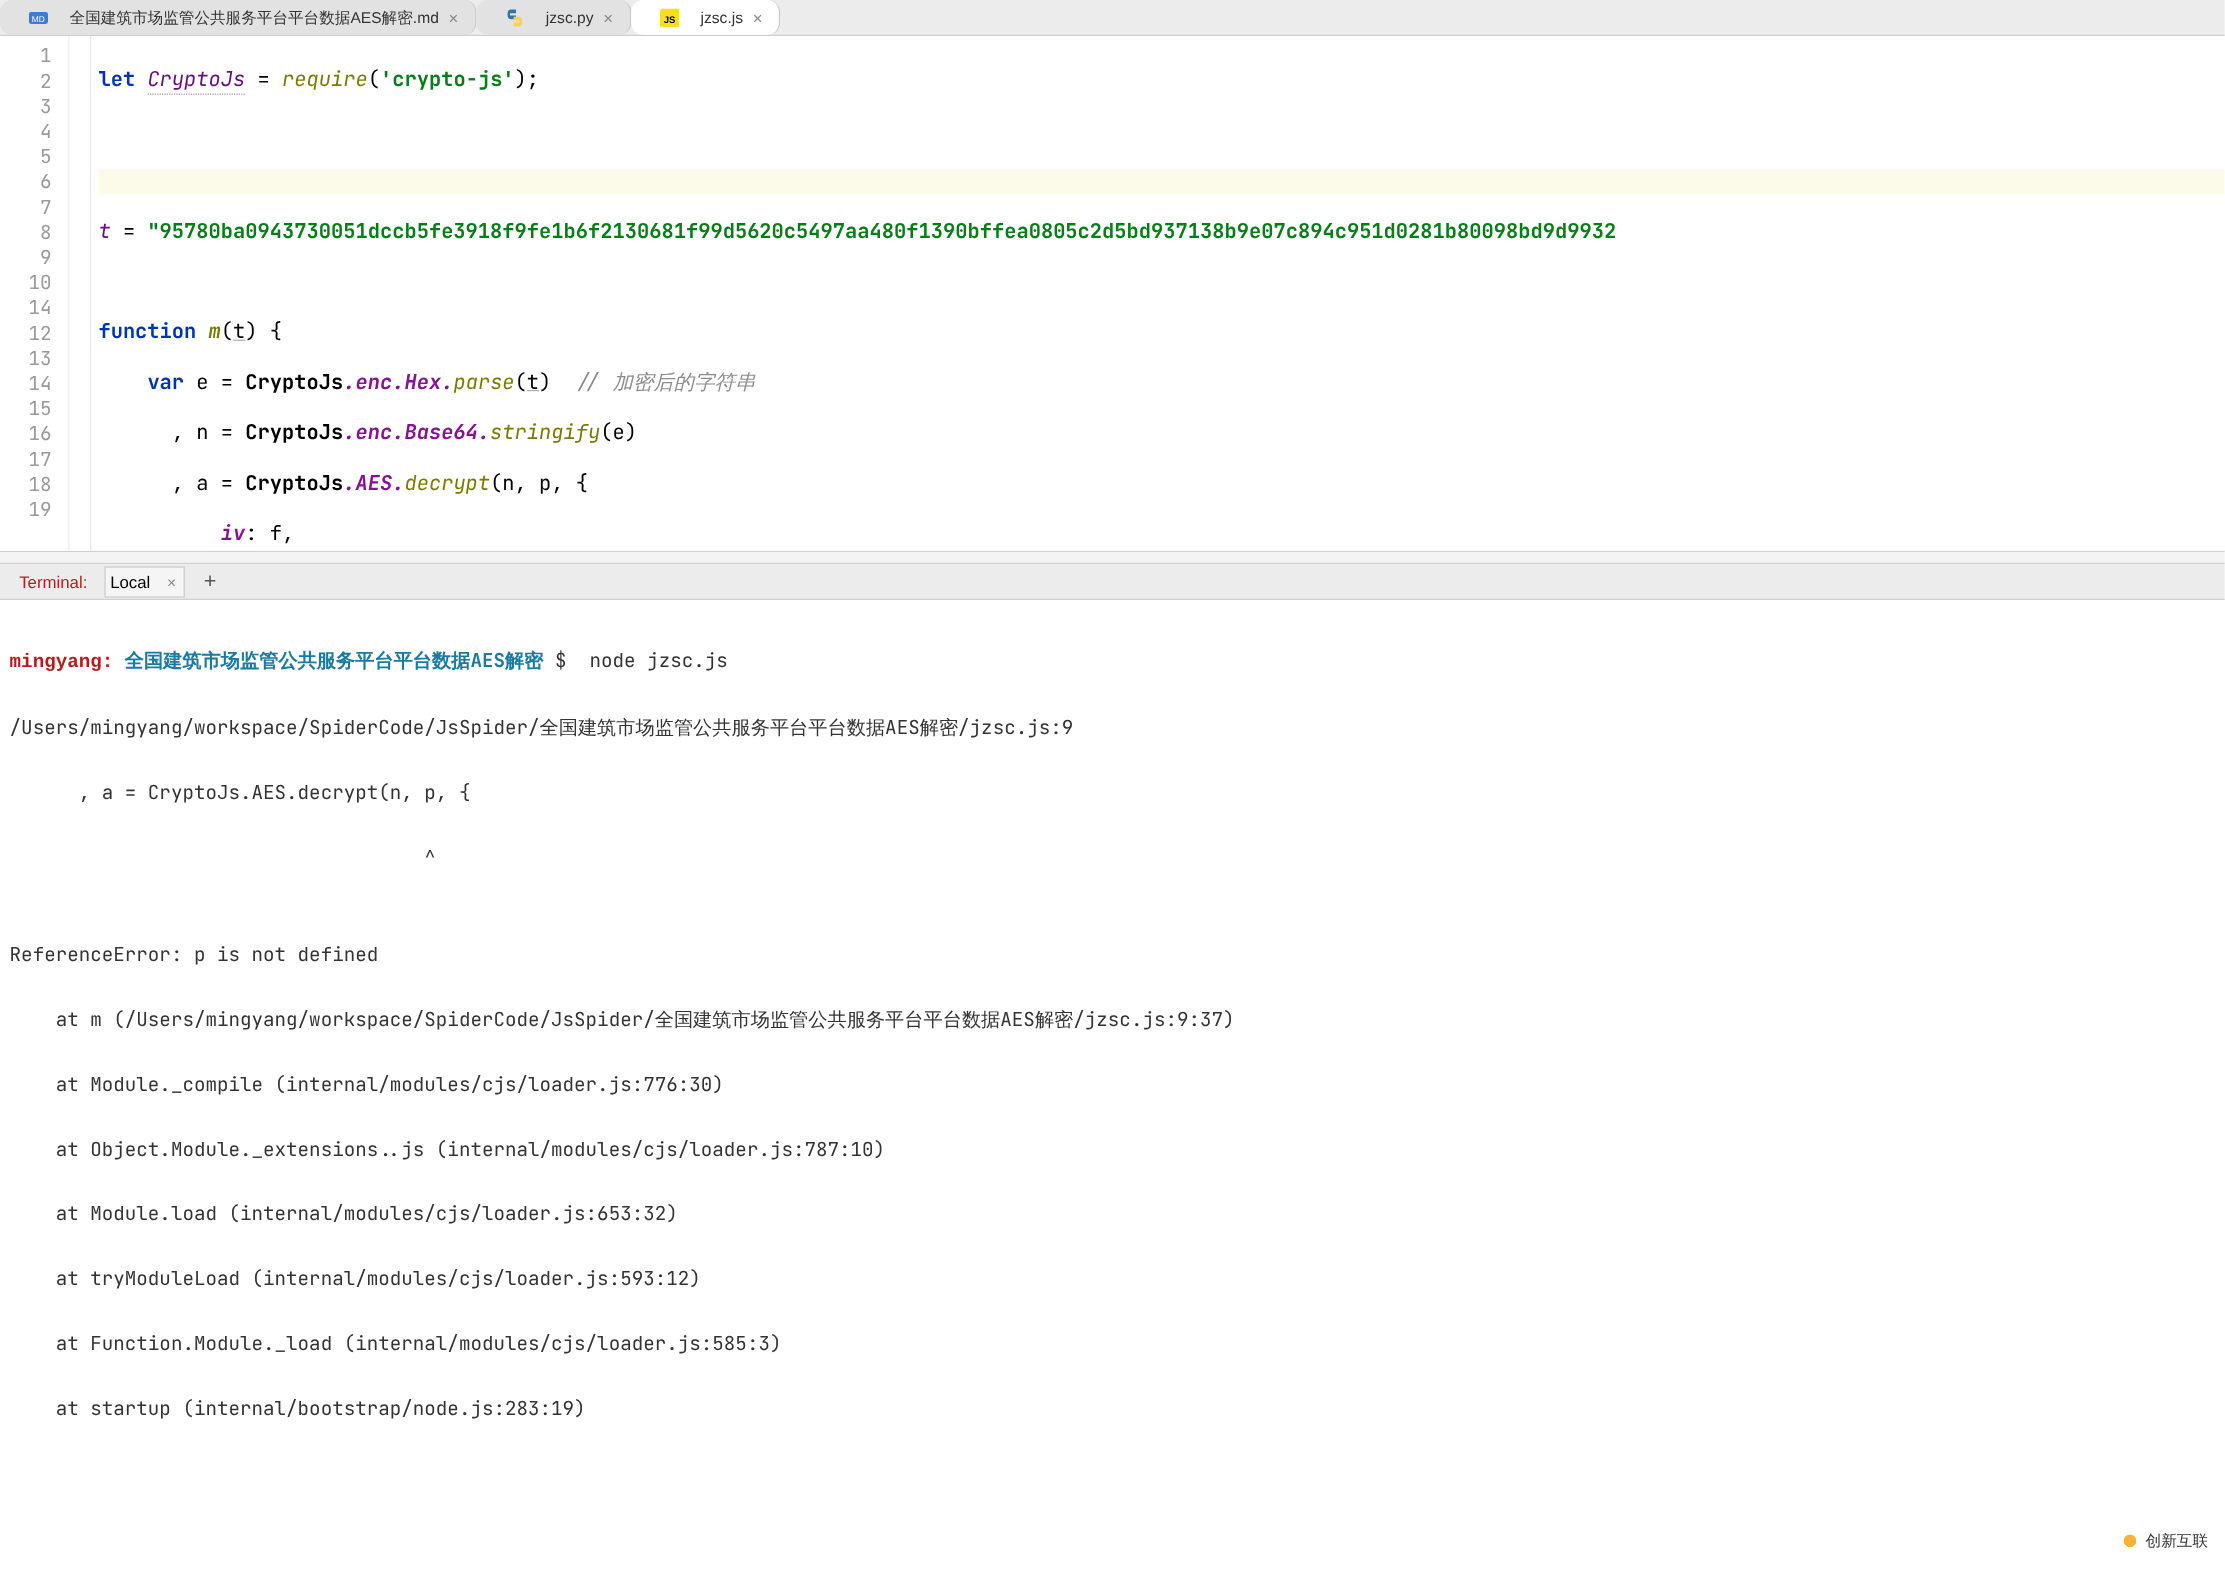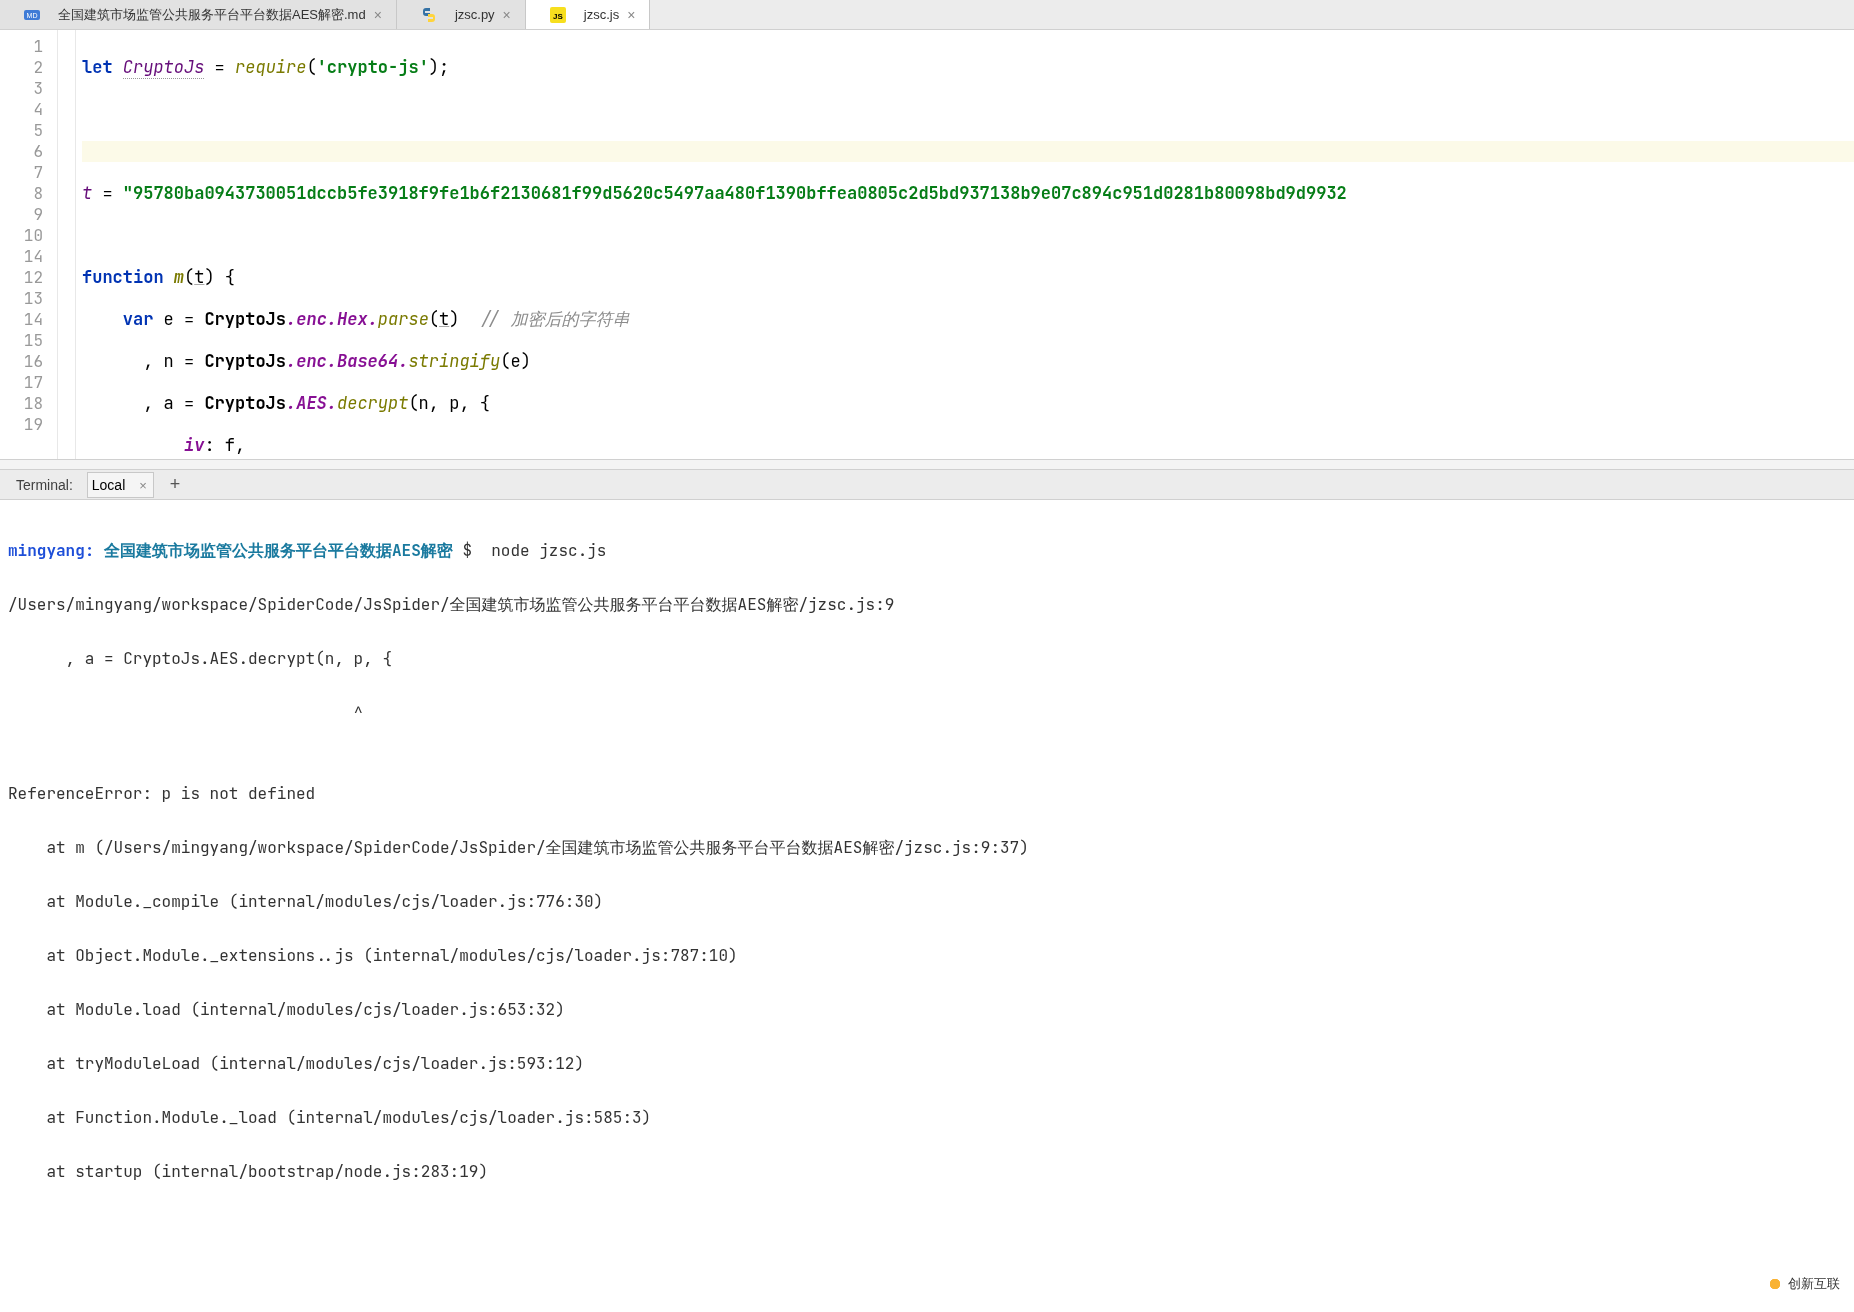--- a/index.html
+++ b/index.html
@@ -25,20 +25,21 @@
     .tab {
       display: flex;
       align-items: center;
       padding: 0 12px;
       background: #e2e2e2;
       border-right: 1px solid #c8c8c8;
       gap: 6px;
       cursor: pointer;
       font-size: 13px;
       color: #333;
+      border-radius: 10px;
     }
     .tab.active {
       background: #fff;
     }
     .tab-icon {
       width: 40px;
       height: 16px;
       display: inline-flex;
       align-items: center;
       justify-content: center;
@@ -106,21 +107,21 @@
       height: 30px;
       background: #ececec;
       border-bottom: 1px solid #d0d0d0;
       display: flex;
       align-items: center;
       padding-left: 10px;
       gap: 8px;
       font-size: 14px;
     }
     .terminal-tab-label {
-      color: #404040;
+      color: #b91c1c;
       padding: 4px 6px;
     }
     .terminal-sub-tab {
       background: #f5f5f5;
       padding: 4px 4px;
       border: 1px solid #c8c8c8;
       display: flex;
       align-items: flex-end;
       gap: 12px;
     }
@@ -132,21 +133,21 @@
       cursor: pointer;
     }
     .terminal-body {
       background: #fff;
       padding: 10px 8px;
       font-size: 16px;
       line-height: 27px;
       white-space: pre;
       overflow: hidden;
     }
-    .term-user { color: #1d4ed8; font-weight: bold; }
+    .term-user { color: #b91c1c; font-weight: bold; font-family: Liberation Mono, monospace; }
     .term-path { color: #1a7a9f; font-weight: bold; }
     .term-text { color: #333; }
     
     .watermark {
       position: fixed;
       bottom: 19px;
       right: 14px;
       font-size: 13px;
       color: #333;
       display: flex;

